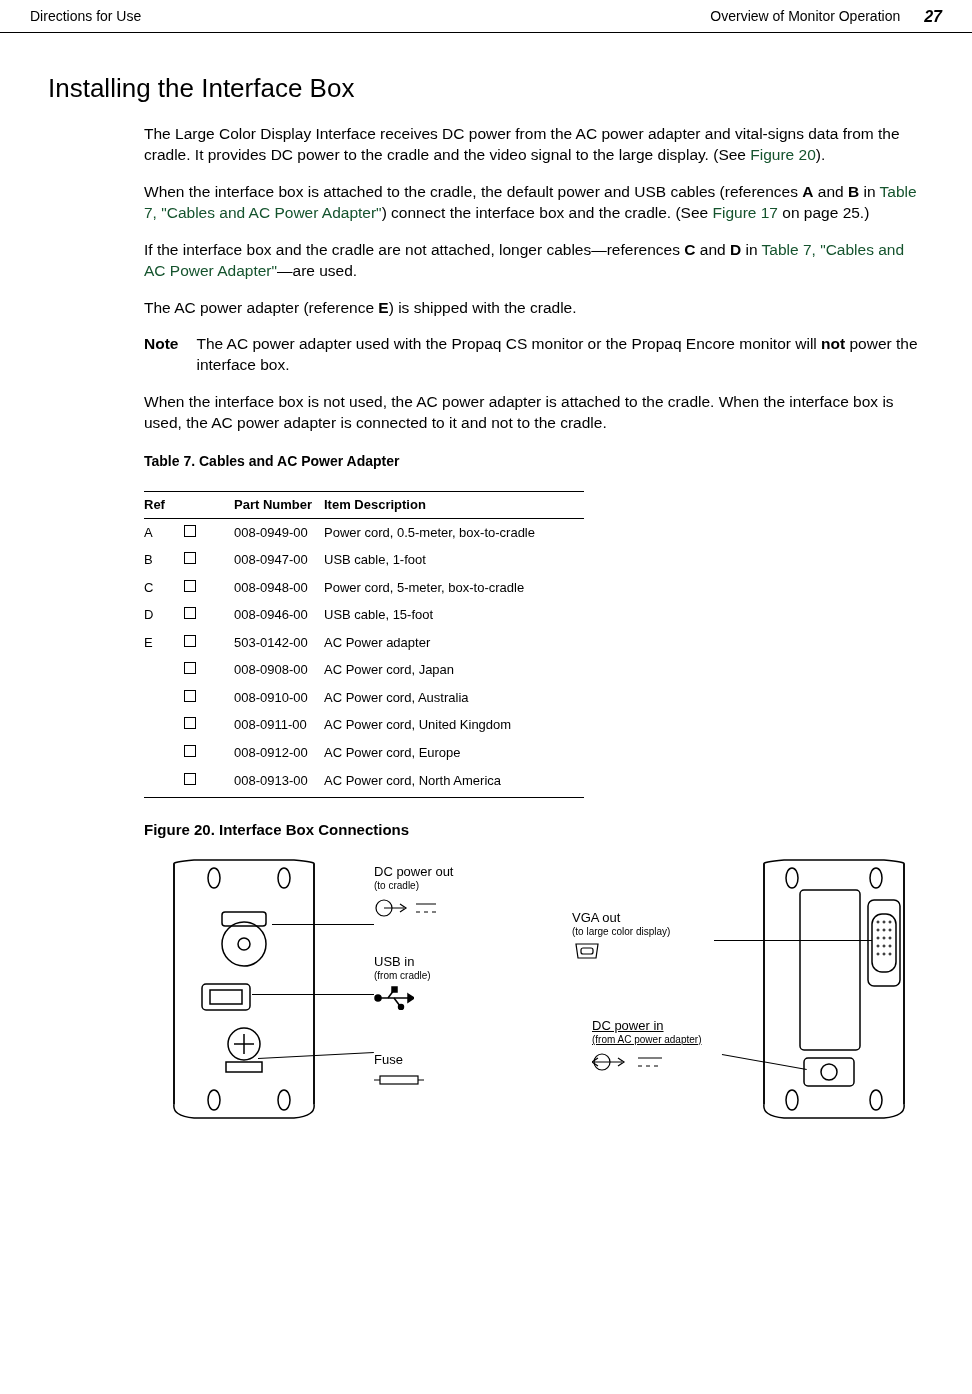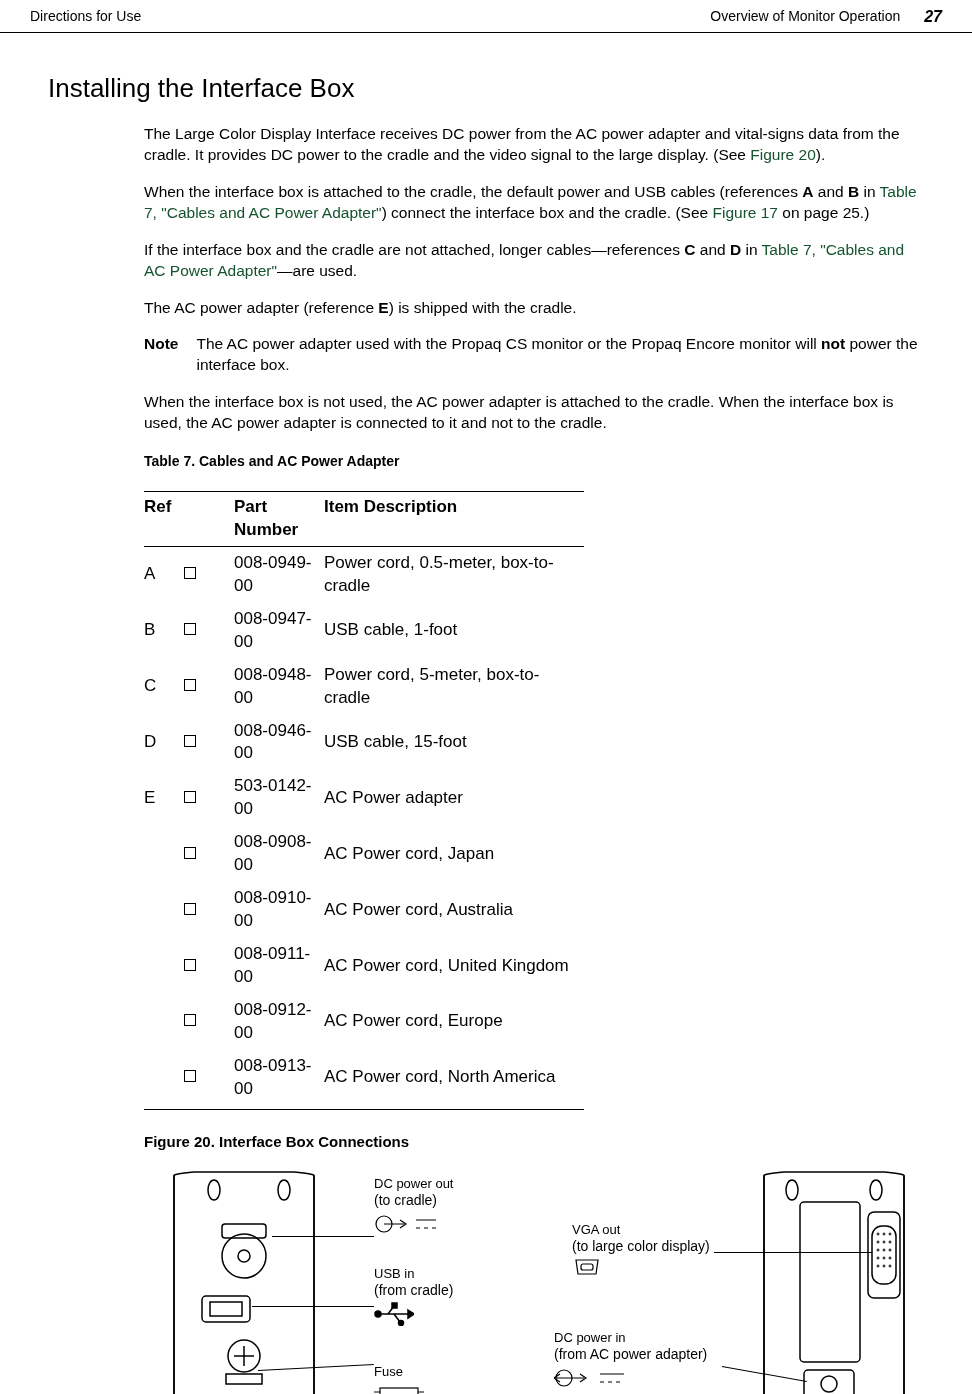--- a/index.html
+++ b/index.html
@@ -39,21 +39,21 @@
     .bold { font-weight: bold; }
     .note-row { display: flex; gap: 18px; margin-bottom: 16px; }
     .note-label { font-weight: bold; flex-shrink: 0; }
     .table-caption {
       font-weight: bold;
       font-size: 14px;
       margin: 18px 0 20px 0;
     }
     table.parts {
       border-collapse: collapse;
-      font-size: 17px;
+      font-size: 13px;
       width: 440px;
     }
     table.parts thead th {
       text-align: left;
       font-weight: bold;
       border-top: 1.5px solid #000;
       border-bottom: 1px solid #000;
       padding: 4px 10px 4px 0;
       vertical-align: top;
     }
@@ -77,21 +77,21 @@
     .figure-area {
       position: relative;
       height: 300px;
     }
     .device-svg { position: absolute; }
     .callout {
       position: absolute;
       font-size: 13px;
       line-height: 1.2;
     }
-    .callout .sub { font-size: 14px; }
+    .callout .sub { font-size: 10px; }
     .icon-svg { display: block; margin-top: 4px; }
     .leader {
       position: absolute;
       background: #000;
       height: 1px;
     }
   </style>
 </head>
 <body>
 
@@ -315,21 +315,21 @@
         <div class="sub">(to large color display)</div>
         <svg class="icon-svg" width="30" height="18" viewBox="0 0 30 18">
             <g stroke="#000" stroke-width="1.2" fill="none">
               <path d="M4 2 L26 2 L24 16 L6 16 Z"></path>
               <rect x="9" y="6" width="12" height="6" rx="2"></rect>
             </g>
           </svg>
       </div>
       <div class="leader" style="left:570px; top:86px; width:158px;"></div>
 
-      <div class="callout" style="left:410px; top:164px;">
+      <div class="callout" style="left:448px; top:164px;text-decoration:underline;">
         <div>DC power in</div>
         <div class="sub">(from AC power adapter)</div>
         <svg class="icon-svg" width="90" height="24" viewBox="0 0 90 24">
             <g stroke="#000" stroke-width="1.2" fill="none">
               <circle cx="10" cy="12" r="8"></circle>
               <path d="M2 12 L10 12 M6 8 L0 12 L6 16" stroke="#000"></path>
               <path d="M10 12 L30 12 M26 8 L32 12 L26 16"></path>
               <path d="M46 8 L70 8 M46 16 L50 16 M54 16 L58 16 M62 16 L66 16"></path>
             </g>
           </svg>

